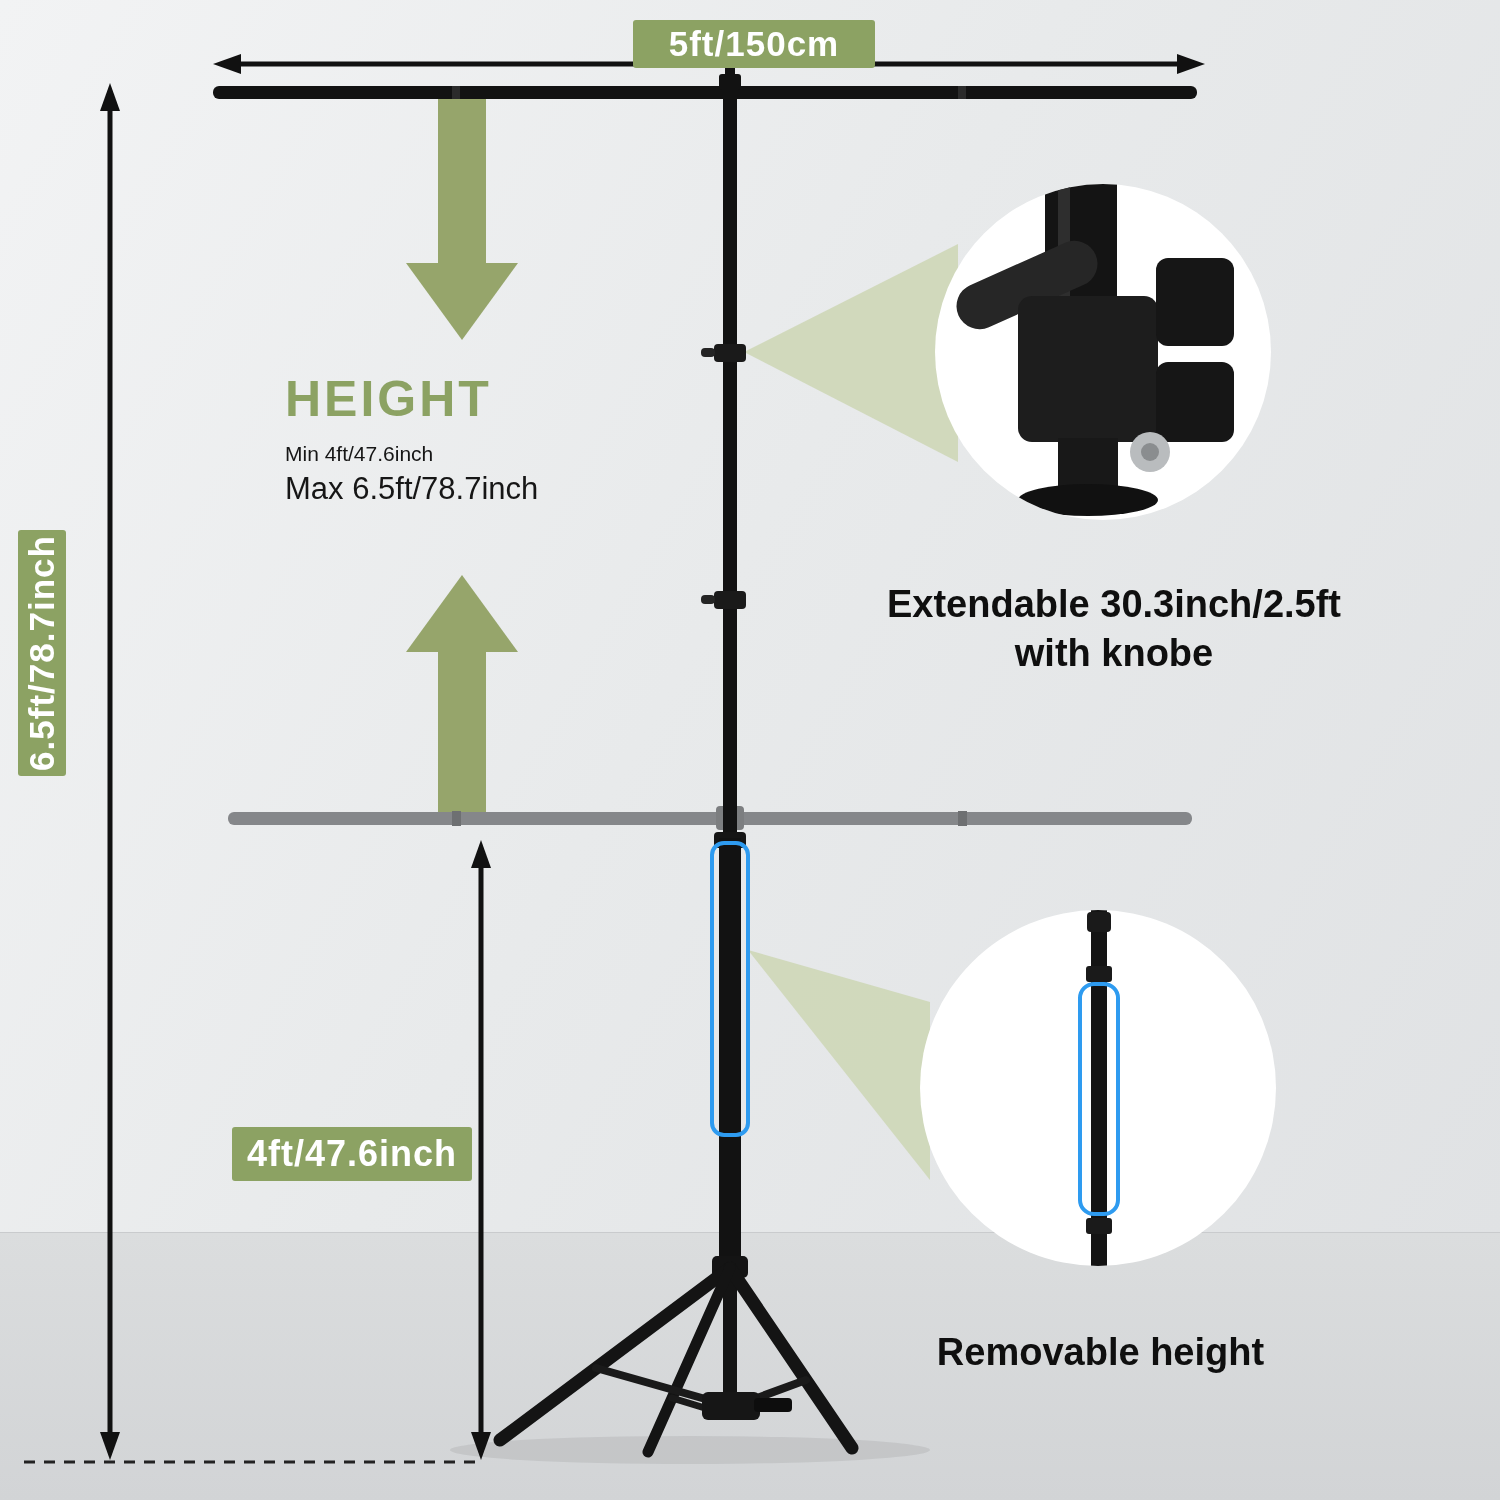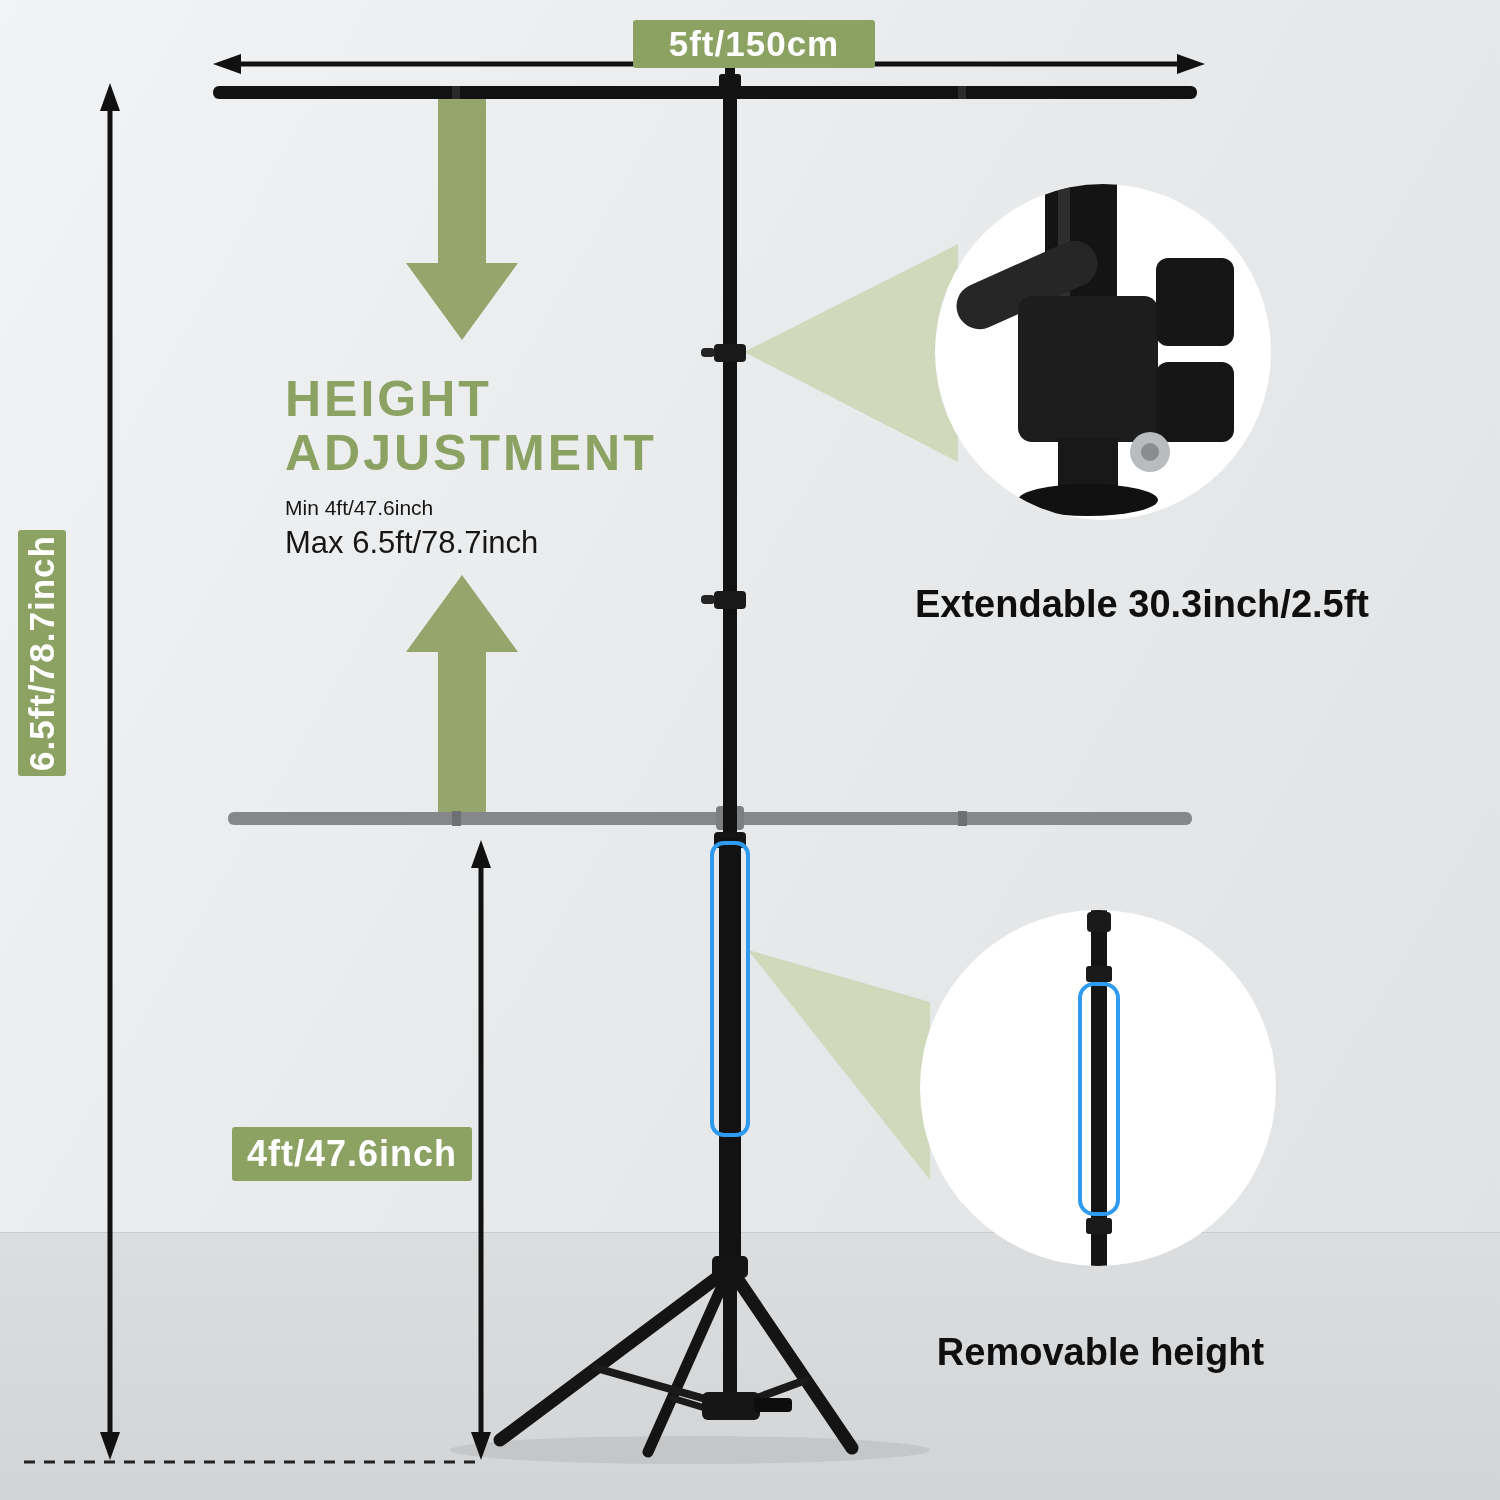--- a/index.html
+++ b/index.html
@@ -31,21 +31,21 @@
     color:#8CA263; font-size:50px; font-weight:800;
     letter-spacing:3px; line-height:1.08;
   }
   .ha-min { font-size:21px; color:#161616; margin-top:16px; }
   .ha-max { font-size:31px; color:#161616; margin-top:5px; }
 
   .caption {
     position:absolute; text-align:center; color:#0f0f0f;
     font-size:38px; font-weight:600; line-height:1.3;
   }
-  .caption-extendable { left:908px; top:580px; width:468px; }
+  .caption-extendable { left:880px; top:580px; width:468px; }
   .caption-removable  { left:878px; top:1328px; width:445px; }
 </style>
 </head>
 <body>
 
 <div id="canvas">
 
   <div class="floor"></div>
 
   <svg class="art" width="1500" height="1500" viewBox="0 0 1500 1500">
@@ -162,27 +162,27 @@
     <span>6.5ft/78.7inch</span>
   </div>
 
   <div class="badge badge-min-height">
     <span>4ft/47.6inch</span>
   </div>
 
   <div class="ha-block">
     <div class="ha-title">
       <div>HEIGHT</div>
-      <div>ADJUSTMENT</div>
     </div>
     <div class="ha-min">Min 4ft/47.6inch</div>
     <div class="ha-max">Max 6.5ft/78.7inch</div>
   </div>
 
   <div class="caption caption-extendable">
     <div>Extendable 30.3inch/2.5ft</div>
+    <div>with knobe</div>
   </div>
 
   <div class="caption caption-removable">
     <div>Removable height</div>
   </div>
 
 </div>
 
 </body></html>

